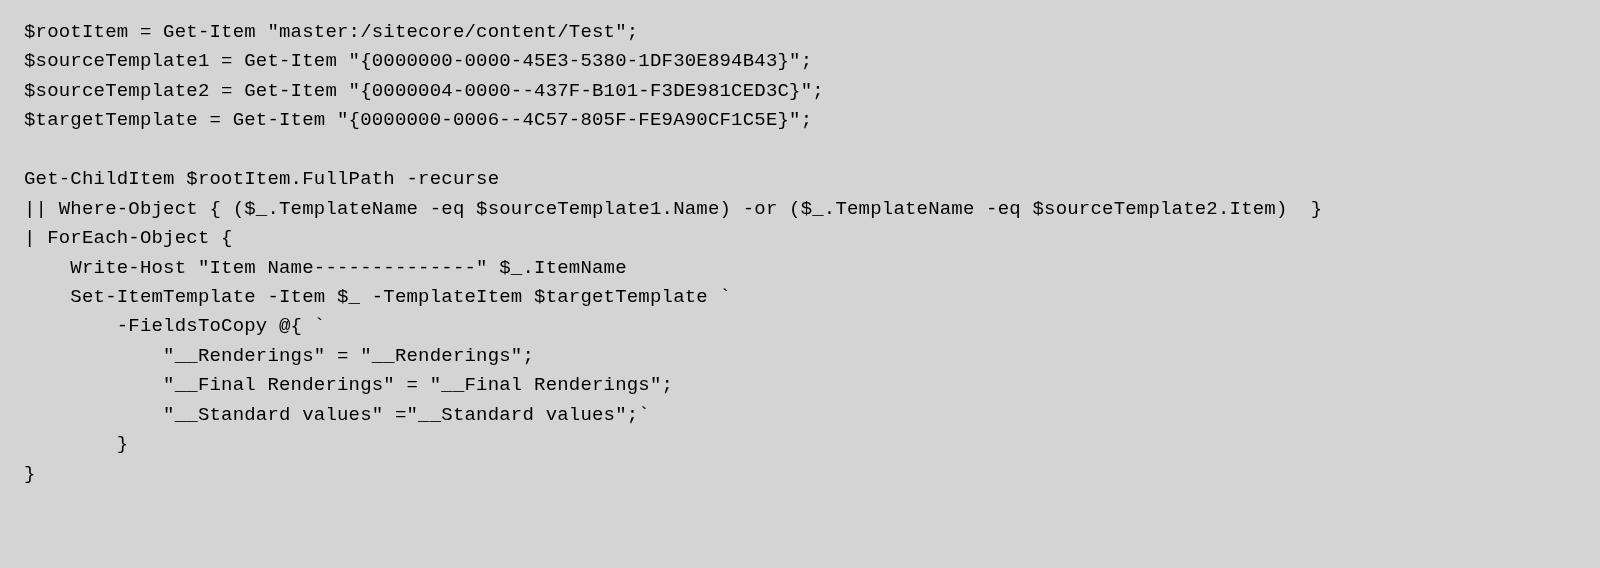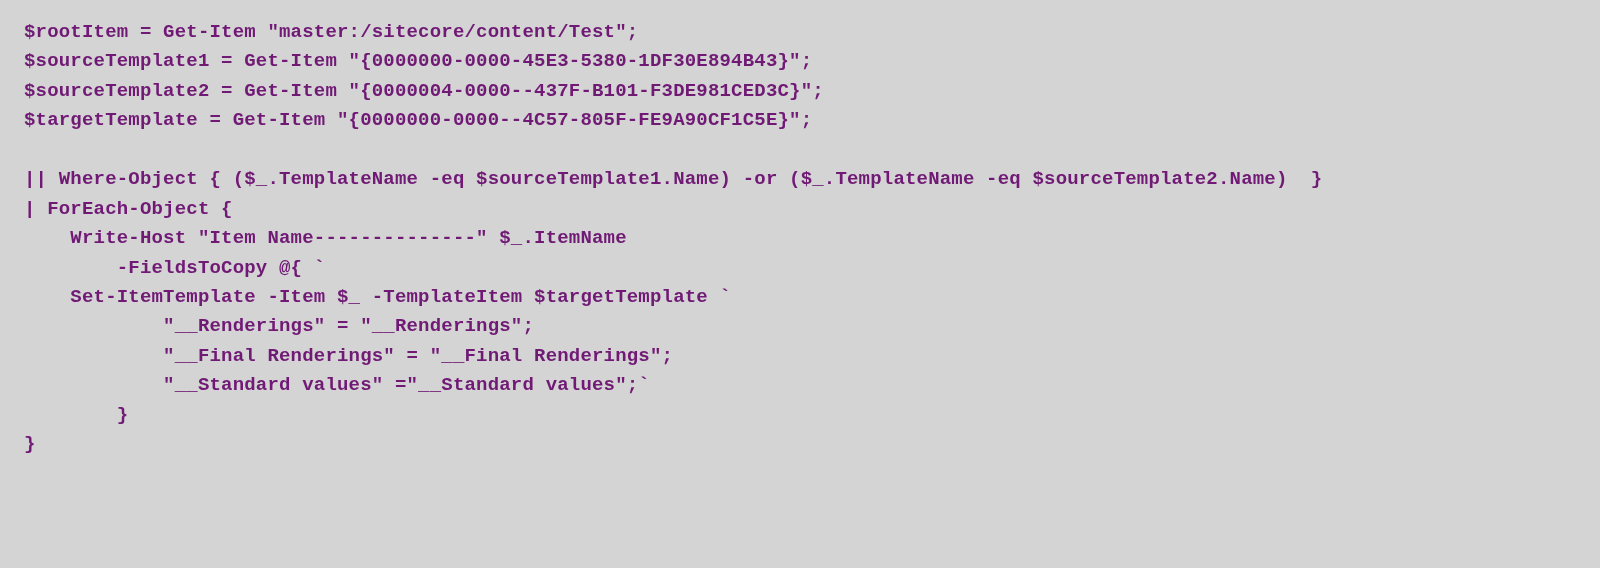--- a/index.html
+++ b/index.html
@@ -27,45 +27,45 @@
     }
 
     .code-block {
       display: flex;
       flex-direction: column;
       gap: 0px;
     }
 
     .code-line {
       font-size: 19px;
-      color: #701a75;
+      color: #000000;
       line-height: 1.55;
       white-space: pre;
       letter-spacing: 0.01em;
-      font-weight: bold;
     }
 
     .code-line.empty {
       height: 1.55em;
     }
   </style>
 </head>
 <body>
 
 <div class="code-container">
   <div class="code-block" id="code-block">
   <div class="code-line">$rootItem = Get-Item "master:/sitecore/content/Test";</div>
       <div class="code-line">$sourceTemplate1 = Get-Item "{0000000-0000-45E3-5380-1DF30E894B43}";</div>
       <div class="code-line">$sourceTemplate2 = Get-Item "{0000004-0000--437F-B101-F3DE981CED3C}";</div>
-      <div class="code-line">$targetTemplate = Get-Item "{0000000-0000--4C57-805F-FE9A90CF1C5E}";</div>
+      <div class="code-line">$targetTemplate = Get-Item "{0000000-0006--4C57-805F-FE9A90CF1C5E}";</div>
       <div class="code-line empty">&nbsp;</div>
-      <div class="code-line">|| Where-Object { ($_.TemplateName -eq $sourceTemplate1.Name) -or ($_.TemplateName -eq $sourceTemplate2.Name)  }</div>
+      <div class="code-line">Get-ChildItem $rootItem.FullPath -recurse</div>
+      <div class="code-line">|| Where-Object { ($_.TemplateName -eq $sourceTemplate1.Name) -or ($_.TemplateName -eq $sourceTemplate2.Item)  }</div>
       <div class="code-line">| ForEach-Object {</div>
       <div class="code-line">    Write-Host "Item Name--------------" $_.ItemName</div>
+      <div class="code-line">    Set-ItemTemplate -Item $_ -TemplateItem $targetTemplate `</div>
       <div class="code-line">        -FieldsToCopy @{ `</div>
-      <div class="code-line">    Set-ItemTemplate -Item $_ -TemplateItem $targetTemplate `</div>
       <div class="code-line">            "__Renderings" = "__Renderings";</div>
       <div class="code-line">            "__Final Renderings" = "__Final Renderings";</div>
       <div class="code-line">            "__Standard values" ="__Standard values";`</div>
       <div class="code-line">        }</div>
       <div class="code-line">}</div>
     </div>
 </div>
 
 </body></html>

